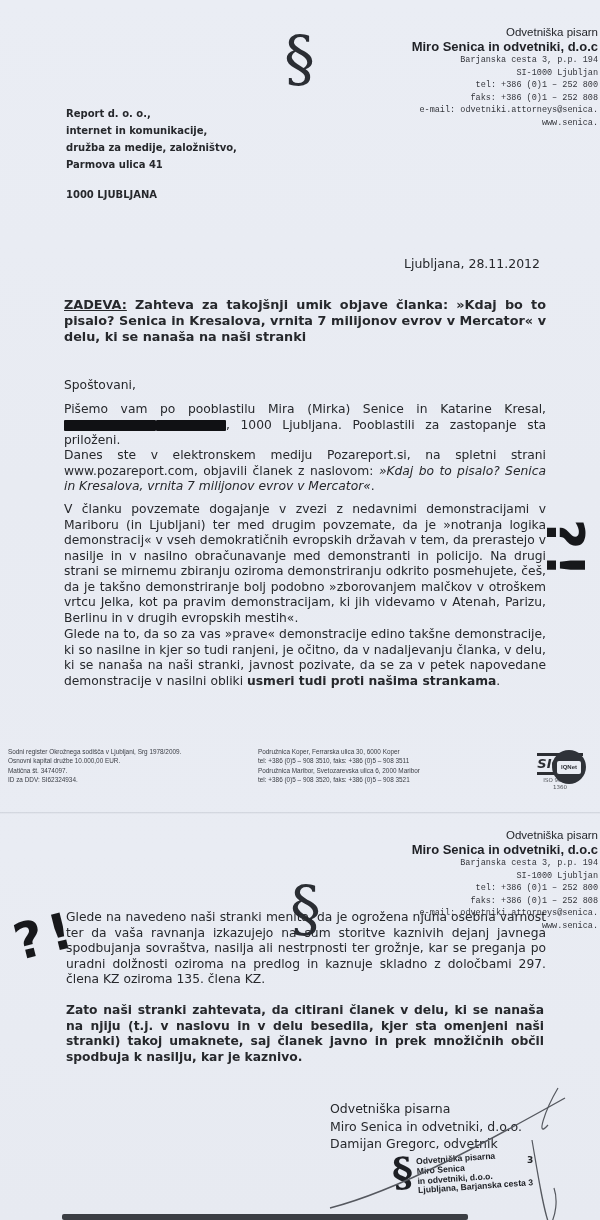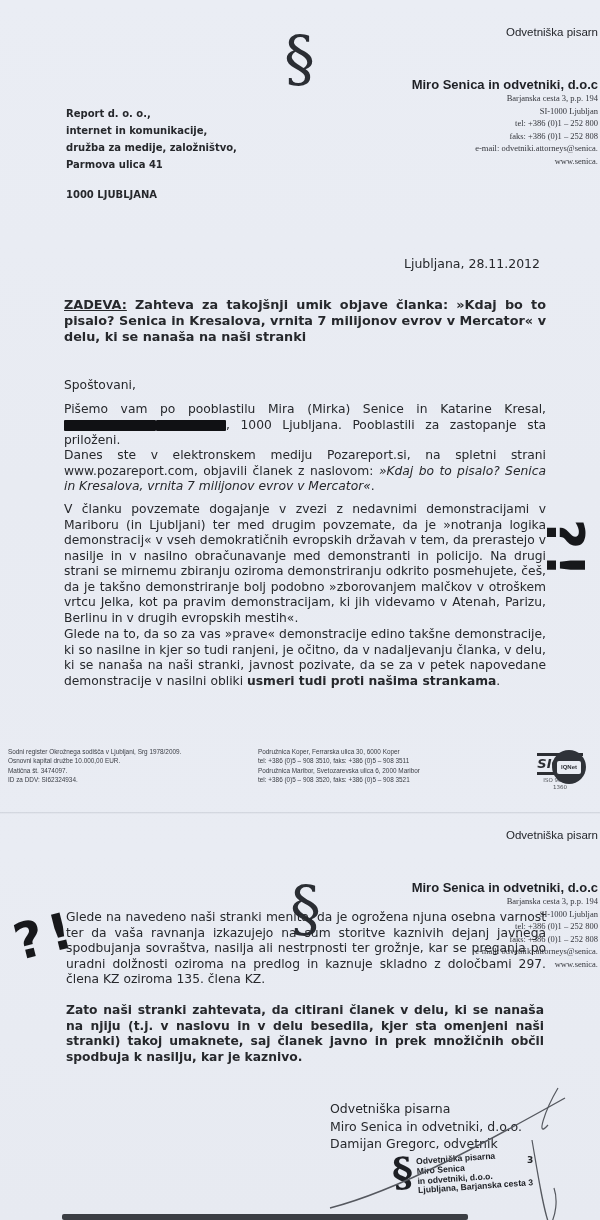--- a/index.html
+++ b/index.html
@@ -5,22 +5,22 @@
   html,body{margin:0;padding:0;}
   body{
     width:600px;height:1220px;position:relative;overflow:hidden;
     background:linear-gradient(180deg,#eaedf4 0%,#e8ebf2 40%,#e9ecf3 70%,#e7eaf1 100%);
     font-family:"DejaVu Sans",sans-serif;color:#26282c;
   }
   .page{position:absolute;left:0;width:600px;}
   .section-sign{position:absolute;font-family:"DejaVu Serif",serif;font-size:62px;font-weight:400;color:#2b2e34;line-height:1;}
   .letterhead{position:absolute;right:0;text-align:right;padding-right:2px;}
   .lh-firm1{font-size:11.5px;color:#24262b;line-height:14px;font-family:"Liberation Sans",sans-serif;}
-  .lh-firm2{font-size:13px;font-weight:bold;color:#1e2025;line-height:15px;font-family:"Liberation Sans",sans-serif;margin-top:38px;}
-  .lh-small{font-size:8.5px;color:#34363c;line-height:12.5px;font-family:Liberation Serif, serif;}
+  .lh-firm2{font-size:13px;font-weight:bold;color:#1e2025;line-height:15px;font-family:"Liberation Sans",sans-serif;}
+  .lh-small{font-size:8.5px;color:#34363c;line-height:12.5px;font-family:Liberation Mono, monospace;}
   .recipient{position:absolute;left:66px;top:105px;font-weight:bold;font-size:10px;line-height:17px;}
   .recipient .gap{height:13px;}
   .dateline{position:absolute;right:60px;top:256px;font-size:12.5px;}
   .para{position:absolute;left:64px;width:482px;font-size:12.3px;line-height:15.5px;text-align:justify;color:#26282c;}
   .subject{font-weight:bold;line-height:16px;font-size:12.8px;}
   .subject .u{text-decoration:underline;}
   .redact{display:inline-block;background:#101114;height:11px;vertical-align:middle;border-radius:1px;}
   .annot{position:absolute;font-weight:900;color:#17181b;font-family:"DejaVu Sans",sans-serif;letter-spacing:4px;}
   .footer-col{position:absolute;font-size:6.4px;line-height:9.3px;color:#3a3d44;font-family:"Liberation Sans",sans-serif;}
   .siq-box{position:absolute;left:497px;top:753px;width:46px;text-align:center;margin-left:40px;}

